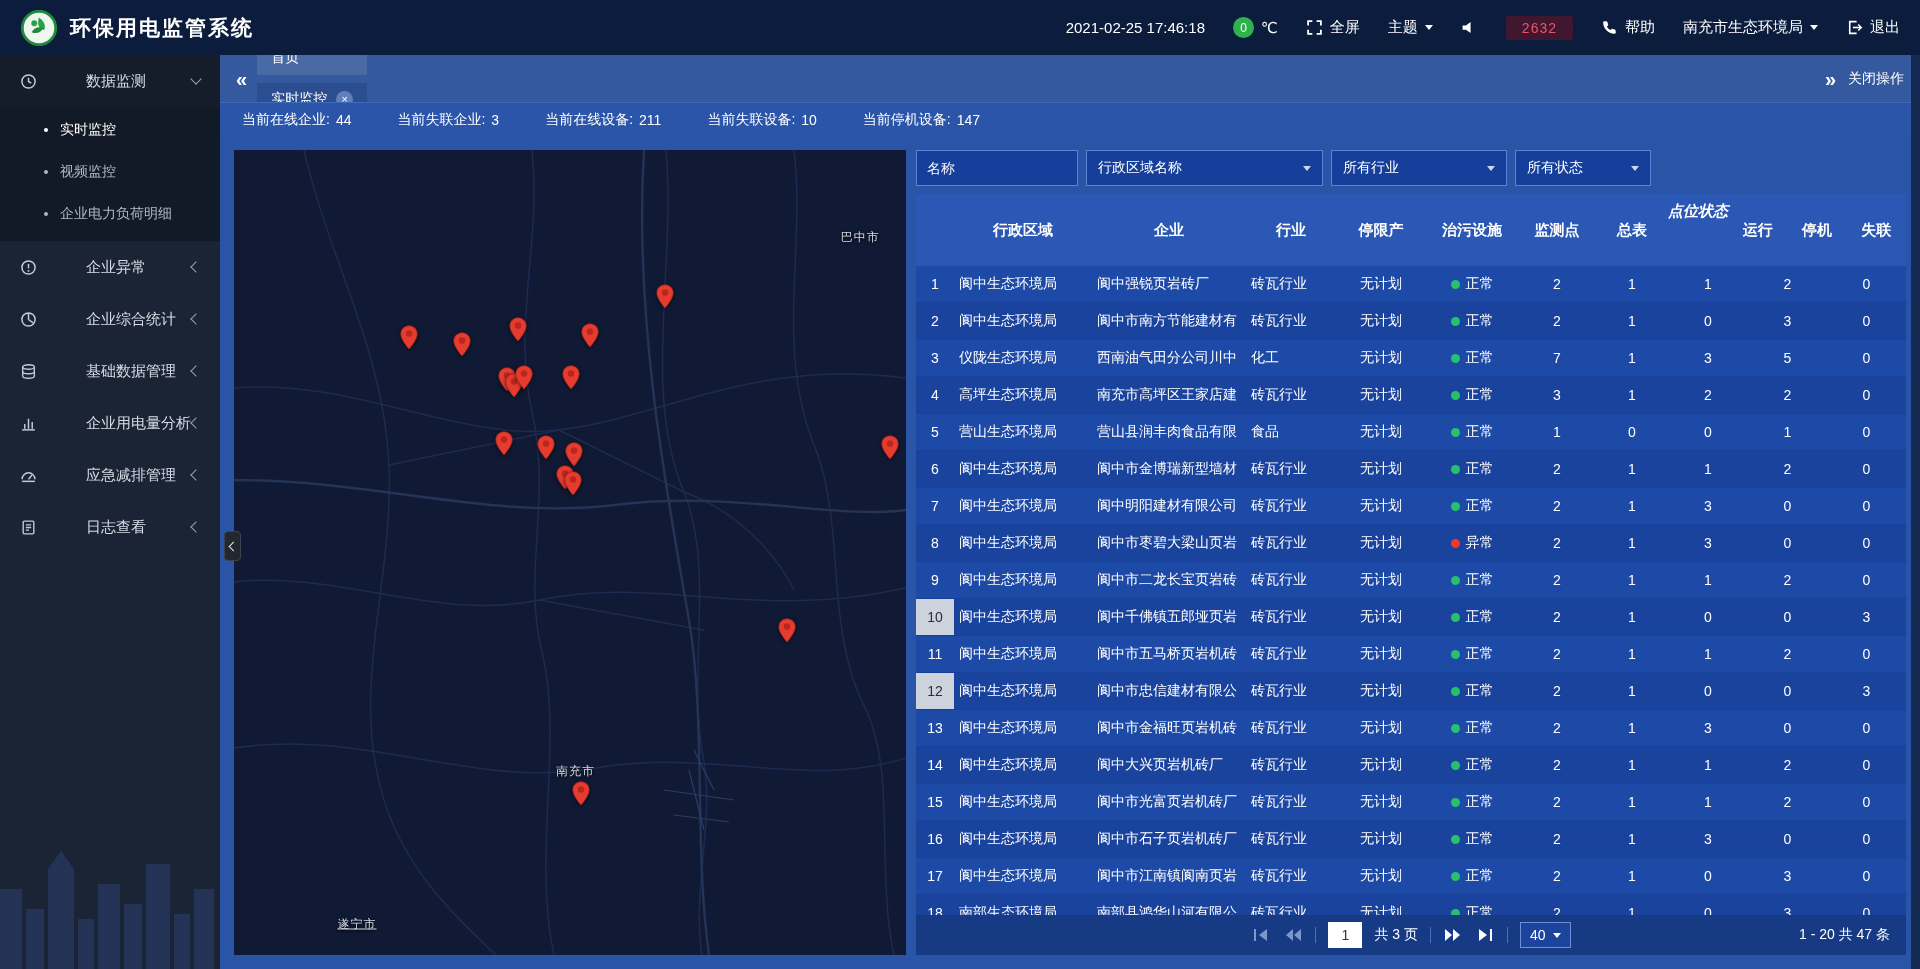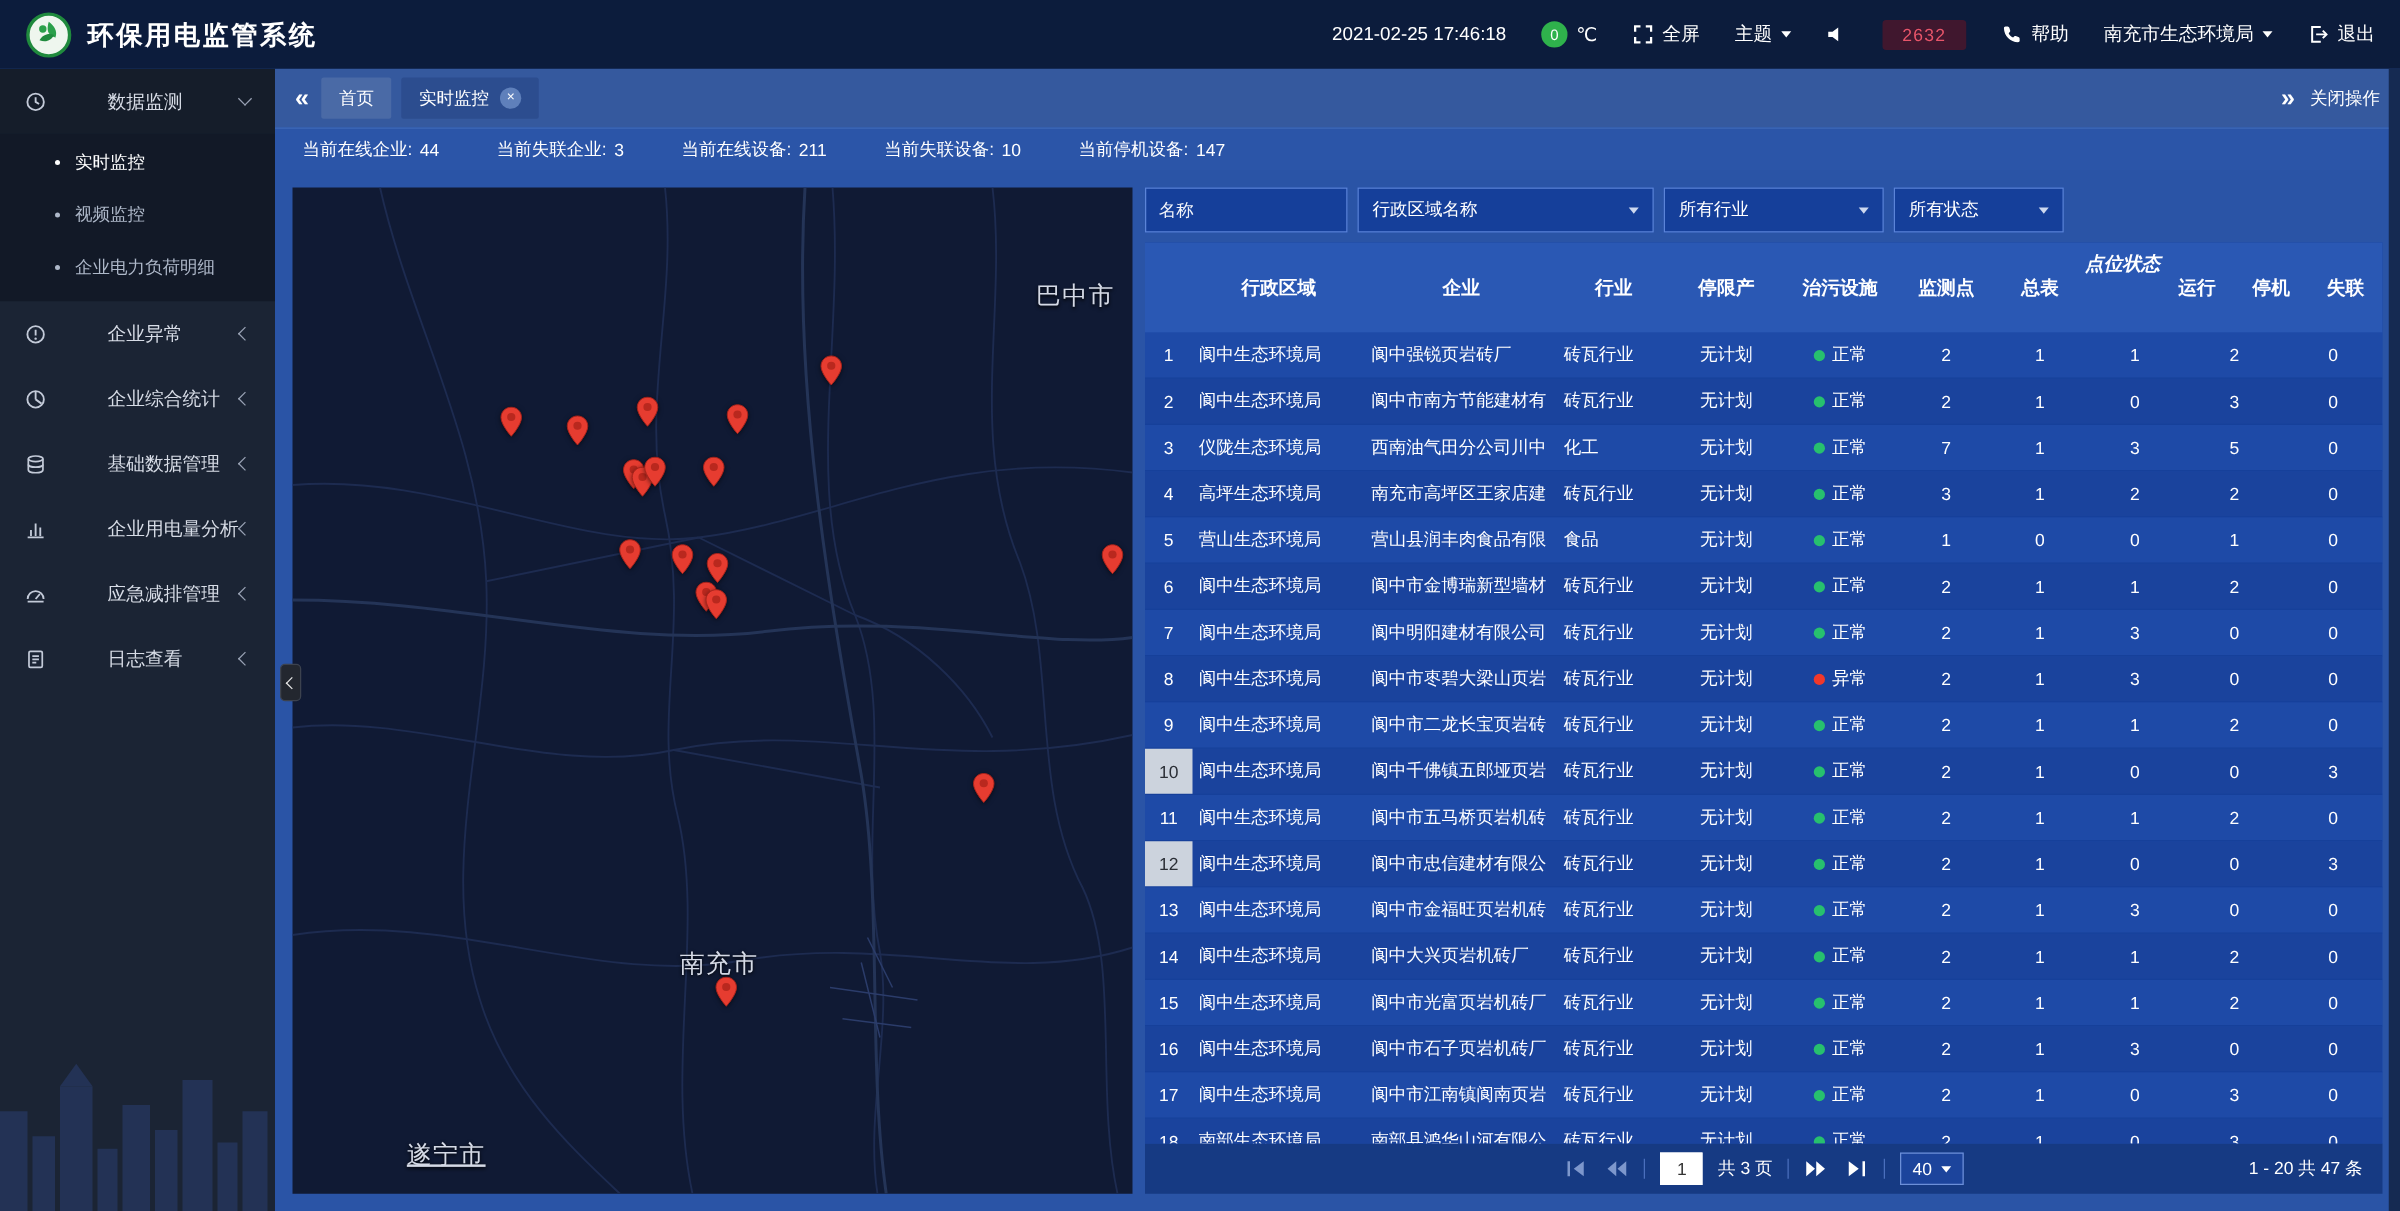--- a/index.html
+++ b/index.html
@@ -37,38 +37,38 @@
 .sub-menu{background:#121927;padding:2px 0 6px;}
 .sub-item{height:42px;display:flex;align-items:center;padding-left:44px;font-size:14px;color:#aeb8c9;cursor:pointer;}
 .sub-item.active{color:#ffffff;}
 .bullet{width:4px;height:4px;border-radius:50%;background:currentColor;margin-right:12px;flex-shrink:0;}
 .skyline{position:absolute;bottom:0;left:0;width:220px;z-index:1;}
 
 
 .main{flex:1;display:flex;flex-direction:column;min-width:0;}
 .tab-bar{height:47px;background:#35599e;display:flex;align-items:center;padding:0 16px;gap:10px;}
 .tab-arrow{font-size:20px;font-weight:bold;color:#fff;cursor:pointer;line-height:1;}
-.tab-strip{display:flex;gap:8px;}
+.tab-strip{display:flex;gap:8px;flex-direction:column;}
 .tab{height:33px;padding:0 14px;border-radius:2px;display:flex;align-items:center;gap:9px;font-size:14px;cursor:pointer;}
 .tab.inactive{background:#4a6aa6;}
 .tab.active{background:#2c4d8f;}
 .tab-close{width:17px;height:17px;border-radius:50%;background:#5f80bb;color:#fff;font-size:11px;line-height:1;display:flex;align-items:center;justify-content:center;cursor:pointer;}
 .tabbar-right{margin-left:auto;display:flex;align-items:center;gap:12px;font-size:14px;cursor:pointer;}
 
 .stats-bar{height:34px;background:#2b55a8;border-top:1px solid #3f6ab8;display:flex;align-items:center;padding:0 22px;font-size:14px;}
 .stat{display:flex;align-items:center;gap:6px;margin-right:46px;}
 
 
 .content{flex:1;display:flex;padding:14px;gap:10px;position:relative;background:#2a54a6;min-height:0;}
 .map-panel{width:672px;flex-shrink:0;background:#101a34;position:relative;overflow:hidden;cursor:grab;}
 .map-roads{position:absolute;inset:0;width:100%;height:100%;}
 .pin-layer{position:absolute;inset:0;}
 .map-pin{position:absolute;width:19px;height:25px;transform:translate(-50%,-100%);cursor:pointer;}
 .map-pin svg{width:100%;height:100%;display:block;filter:drop-shadow(0 1px 2px rgba(0,0,0,.55));}
-.city-label{position:absolute;transform:translate(-50%,-50%);font-size:20px;color:#d5dae6;text-shadow:0 1px 3px #000;letter-spacing:1px;white-space:nowrap;}
+.city-label{position:absolute;transform:translate(-50%,-50%);font-size:12px;color:#d5dae6;text-shadow:0 1px 3px #000;letter-spacing:1px;white-space:nowrap;}
 .map-collapse{position:absolute;left:4px;top:395px;width:17px;height:30px;background:#23272f;border:1px solid #3c424e;border-radius:4px;display:flex;align-items:center;justify-content:center;cursor:pointer;z-index:6;}
 .map-collapse .chev{border-color:#e8e8e8;width:7px;height:7px;margin-left:2px;}
 
 
 .right-panel{flex:1;display:flex;flex-direction:column;min-width:0;}
 .filter-row{display:flex;gap:8px;margin-bottom:8px;flex-shrink:0;}
 .f-input{width:162px;height:36px;background:#153f9a;border:1px solid #5b84d8;color:#fff;font-size:14px;padding:0 10px;outline:none;font-family:inherit;}
 .f-input::placeholder{color:#fff;opacity:.95;}
 .f-select{height:36px;background:#153f9a;border:1px solid #5b84d8;display:flex;align-items:center;justify-content:space-between;padding:0 11px;font-size:14px;cursor:pointer;}
 .w-region{width:237px;}

